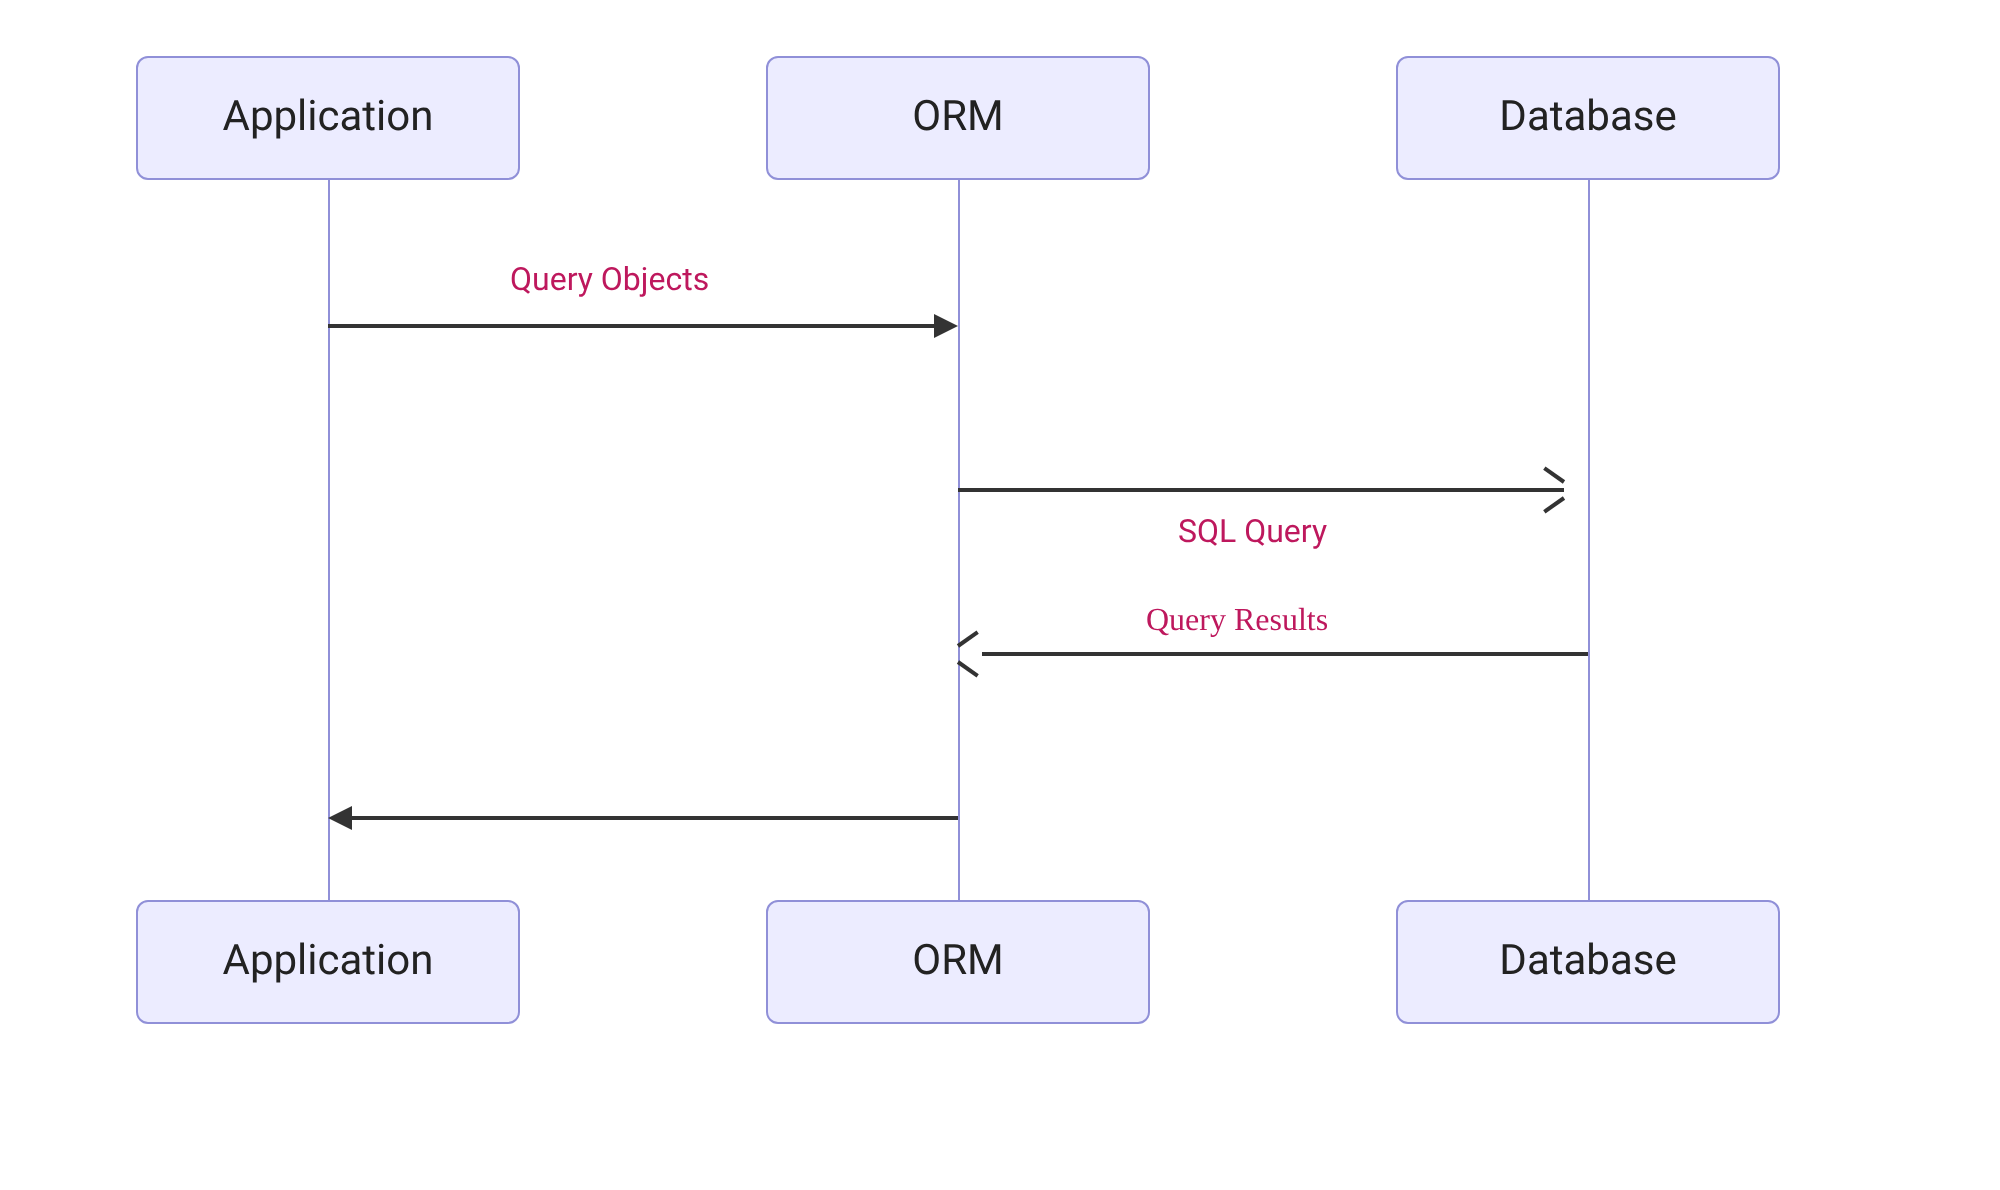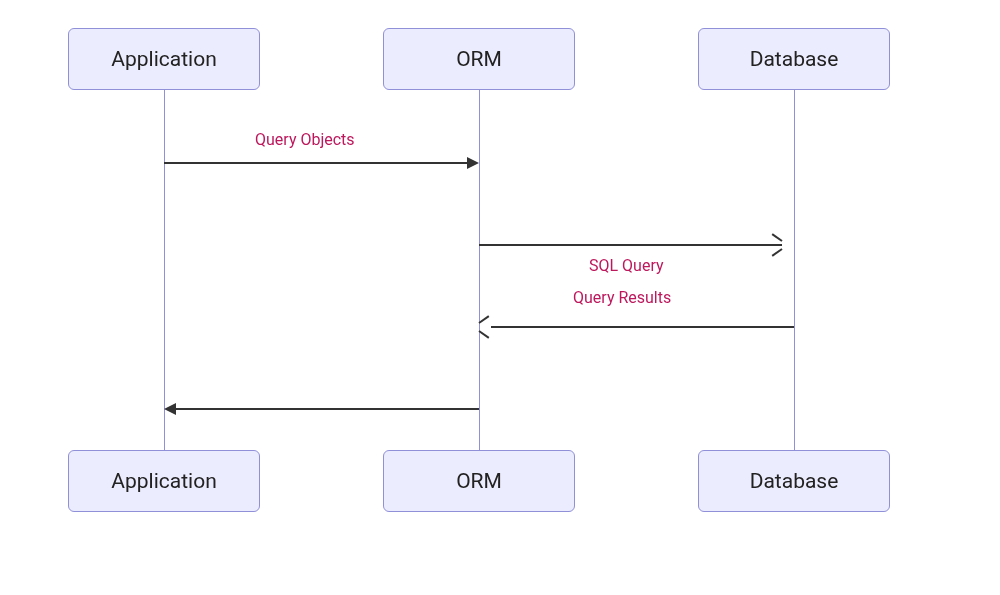--- a/index.html
+++ b/index.html
@@ -139,21 +139,21 @@
   </div>
 
   <div class="message-label" style="left: 255px; top: 130px;">Query Objects</div>
   <div class="arrow-line" style="left: 164px; top: 162px; width: 303px;"></div>
   <div class="arrow-head-right" style="left: 467px; top: 157px;"></div>
 
   <div class="message-label" style="left: 589px; top: 212px; margin-top: 44px;">SQL Query</div>
   <div class="arrow-line" style="left: 479px; top: 244px; width: 303px;"></div>
   <div class="arrow-head-right-open" style="left: 782px; top: 244px;"></div>
 
-  <div class="message-label" style="left: 573px; top: 288px;">Query Results</div>
+  <div class="message-label" style="left: 573px; top: 302px; font-family: Liberation Serif, serif;">Query Results</div>
   <div class="arrow-line" style="left: 491px; top: 326px; width: 303px;"></div>
   <div class="arrow-head-left-open" style="left: 479px; top: 326px;"></div>
 
   <div class="arrow-line" style="left: 176px; top: 408px; width: 303px;"></div>
   <div class="arrow-head-left" style="left: 164px; top: 403px;"></div>
 
   <div class="participant-box" style="left: 68px; top: 450px; width: 192px; height: 62px;">
     <span>Application</span>
   </div>
   <div class="participant-box" style="left: 383px; top: 450px; width: 192px; height: 62px;">

